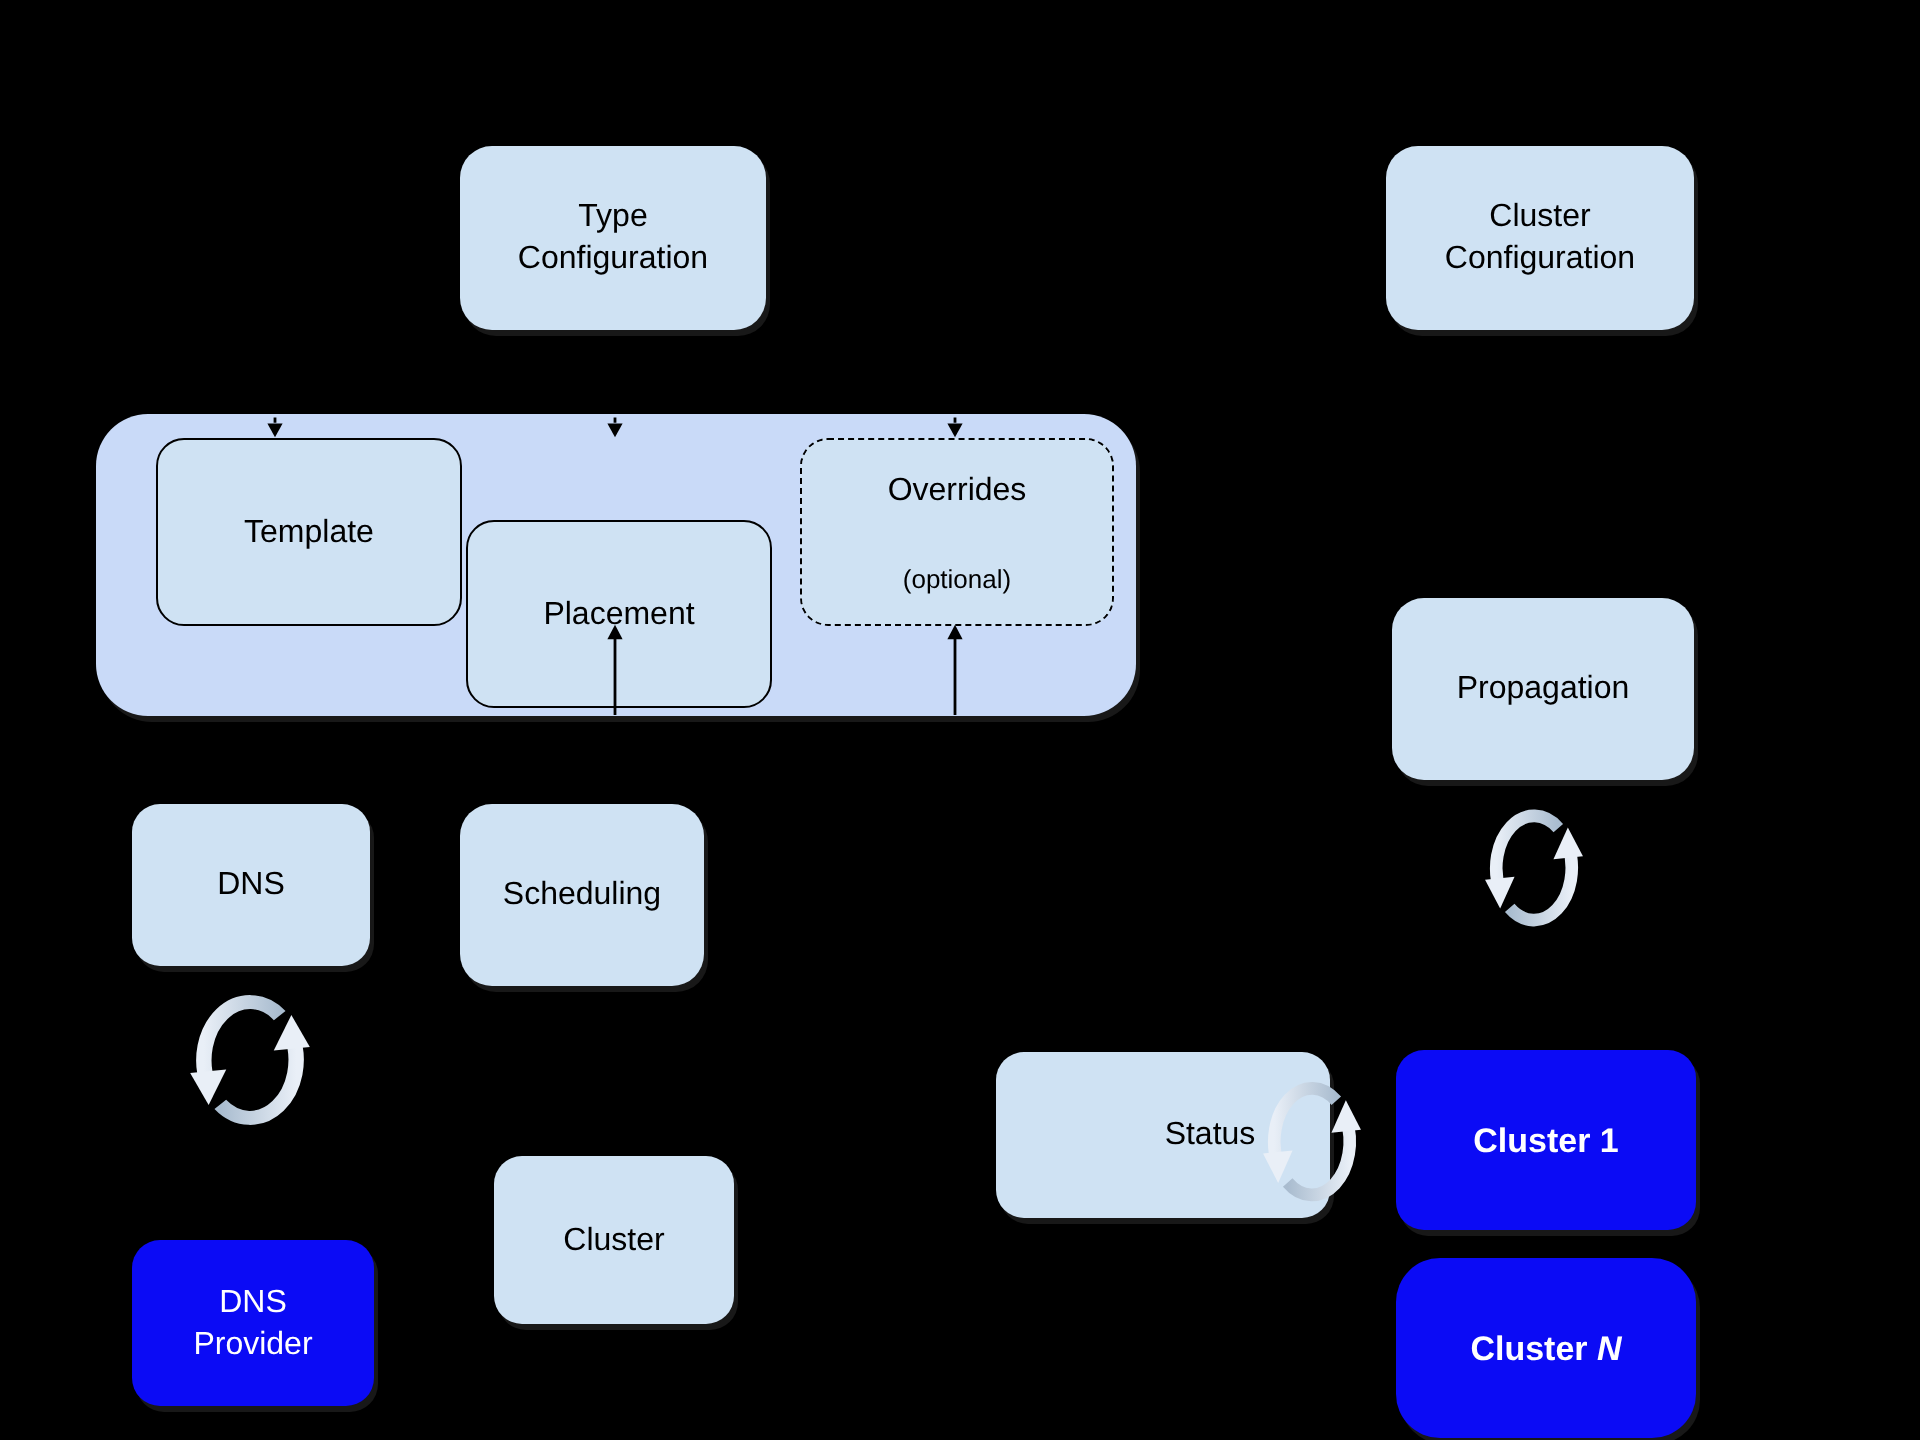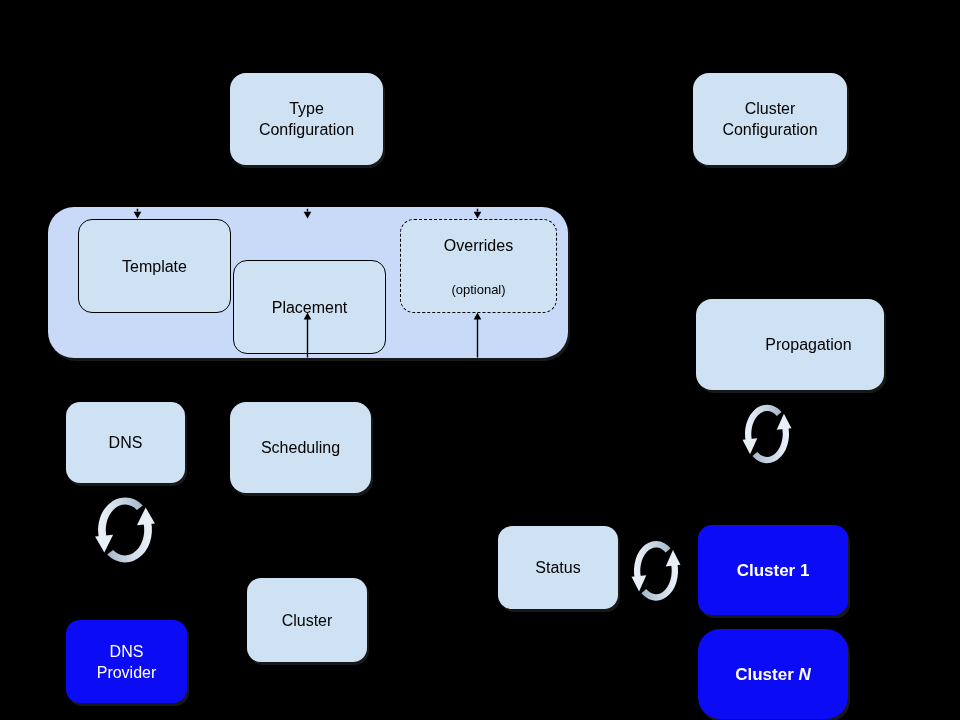--- a/index.html
+++ b/index.html
@@ -37,23 +37,23 @@
   #overlay{position:absolute;left:0;top:0;pointer-events:none;z-index:5;}
   
   #type-config{left:230px;top:73px;width:153px;height:92px;}
   #cluster-config{left:693px;top:73px;width:154px;height:92px;}
   #group-declaration{left:48px;top:207px;width:520px;height:151px;}
   #template{left:78px;top:219px;width:151px;height:92px;}
   #placement{left:233px;top:219px;width:151px;height:92px;margin-top:41px;}
   #overrides{left:400px;top:219px;width:155px;height:92px;}
   #decl-caption{left:58px;top:331px;}
   #dns{left:66px;top:402px;width:119px;height:81px;border-radius:14px;}
-  #scheduling{left:230px;top:402px;width:141px;height:91px;}
-  #propagation{left:696px;top:299px;width:151px;height:91px;padding-left:37px;}
-  #status{left:498px;top:526px;width:120px;height:83px;border-radius:14px;}
+  #scheduling{left:230px;top:402px;width:122px;height:91px;}
+  #propagation{left:696px;top:299px;width:151px;height:91px;}
+  #status{left:498px;top:526px;width:120px;height:83px;border-radius:14px;padding-left:47px;}
   #policy{left:247px;top:578px;width:120px;height:84px;border-radius:14px;}
   #dns-provider{left:66px;top:578px;width:121px;height:83px;border-radius:14px;}
   #cluster-1{left:698px;top:483px;width:150px;height:90px;border-radius:14px;}
   #cluster-n{left:698px;top:587px;width:150px;height:90px;border-radius:22px;}
 </style>
 </head>
 <body>
 
 <div id="stage">
 

